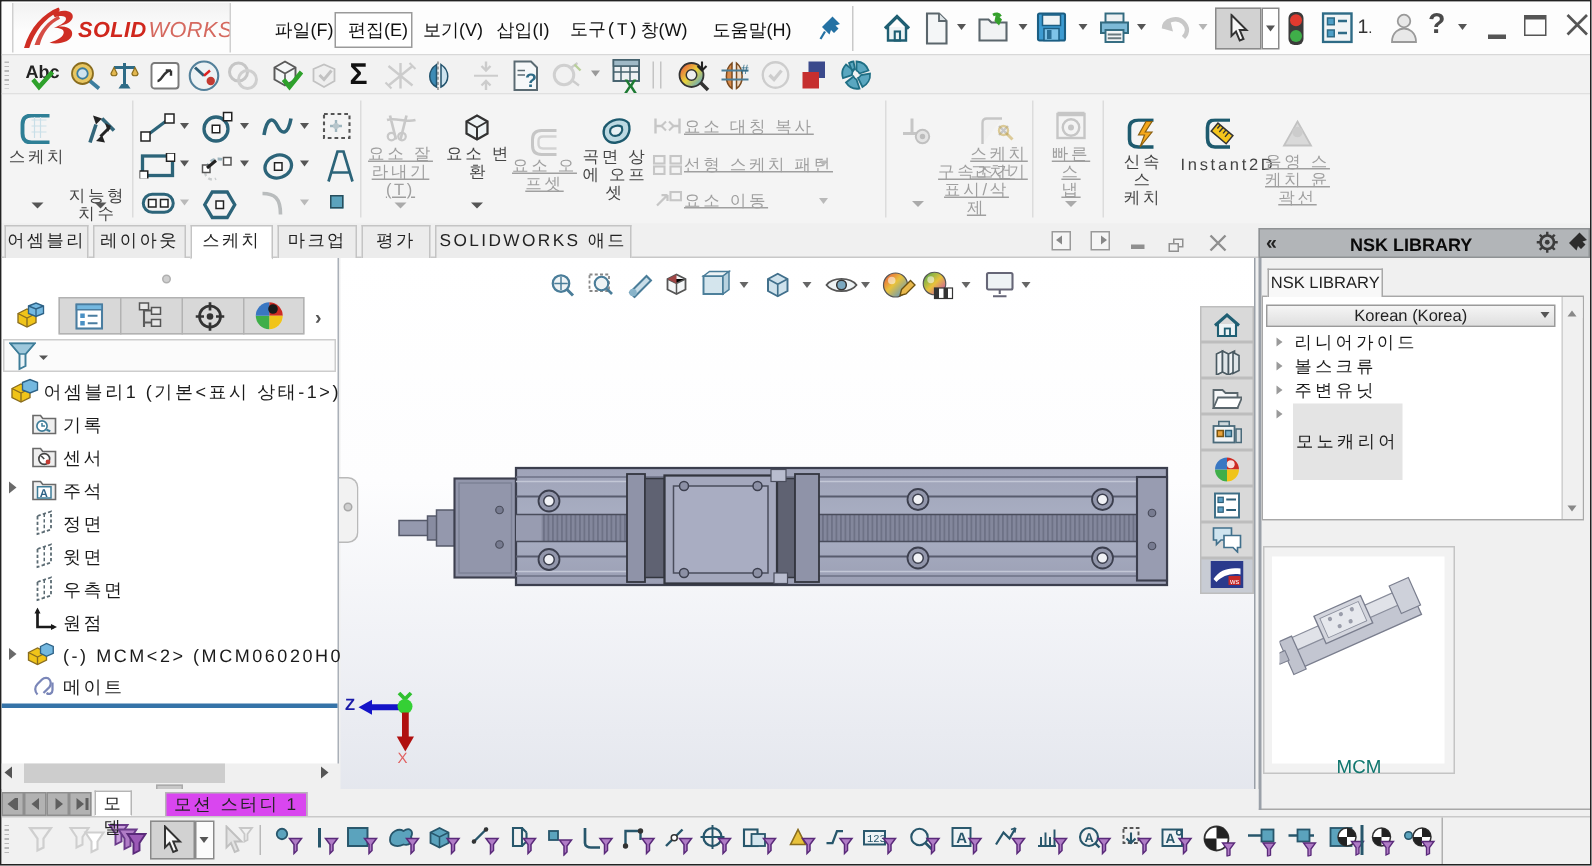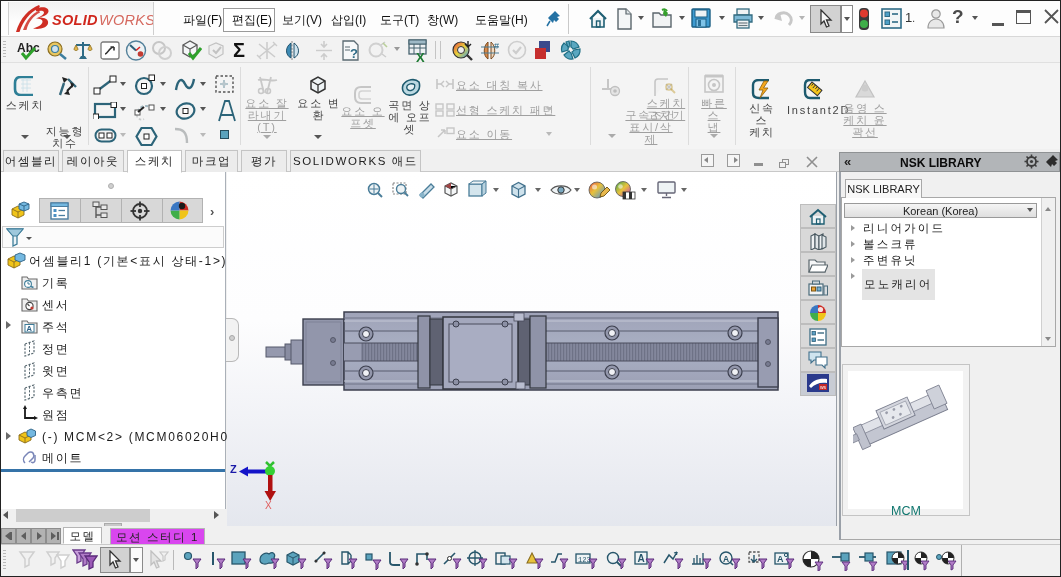--- a/index.html
+++ b/index.html
@@ -53,21 +53,21 @@
 </g>
 <text x="43" y="22.5" font-size="14.5" font-style="italic" font-weight="bold" fill="#d0271d" font-family="Liberation Sans,sans-serif" letter-spacing="0.3">SOLID</text>
 <text x="90" y="22.5" font-size="14.5" font-style="italic" fill="#d5695f" font-family="Liberation Sans,sans-serif" letter-spacing="0.3">WORKS</text>
 </svg>
 </div>
 <div class="abs menu" style="left:182px;">파일(F)</div>
 <div class="abs" id="editbox"></div>
 <div class="abs menu" style="left:231px;">편집(E)</div>
 <div class="abs menu" style="left:281px;">보기(V)</div>
 <div class="abs menu" style="left:330px;">삽입(I)</div>
-<div class="abs menu" style="left:379px;">도구(T)</div>
+<div class="abs menu" style="left:379px;font-family:Liberation Mono, monospace;">도구(T)</div>
 <div class="abs menu" style="left:426px;">창(W)</div>
 <div class="abs menu" style="left:474px;">도움말(H)</div>
 <svg class="abs" style="left:545px;top:8px;" width="16" height="20" viewBox="0 0 16 20">
     <path d="M9 2 L14 7 L11 8 L13 10 L10 13 L8 11 L7 14 L2 9 C4 7 7 4 9 2 Z" fill="#2471a3"></path>
     <line x1="4" y1="12" x2="1" y2="17" stroke="#2471a3" stroke-width="1.5"></line>
   </svg>
 <div class="abs" style="left:567px;top:3px;width:1px;height:30px;background:#c9c9c9;"></div>
 <svg class="abs" style="left:587px;top:8px;" width="20" height="20" viewBox="0 0 20 20">
     <path d="M2 10 L10 2 L18 10" fill="none" stroke="#1f5f73" stroke-width="2.2"></path>
     <path d="M4 9 L4 18 L16 18 L16 9" fill="#eef4f6" stroke="#1f5f73" stroke-width="1.6"></path>
@@ -803,21 +803,21 @@
 <div class="abs" style="left:1041px;top:198px;width:13px;height:13px;background:#f0f0f0;"></div>
 <div class="abs" style="left:1044px;top:206px;width:0;height:0;border-left:3.5px solid transparent;border-right:3.5px solid transparent;border-bottom:4px solid #888;"></div>
 <div class="abs" style="left:1044px;top:336px;width:0;height:0;border-left:3.5px solid transparent;border-right:3.5px solid transparent;border-top:4px solid #888;"></div>
 <div class="abs" style="left:850px;top:224px;width:0;height:0;border-top:3.5px solid transparent;border-bottom:3.5px solid transparent;border-left:4.5px solid #9a9a9a;"></div>
 <div class="abs" style="left:862px;top:220px;font-size:11.5px;color:#1a1a1a;letter-spacing:2.2px;">리니어가이드</div>
 <div class="abs" style="left:850px;top:240px;width:0;height:0;border-top:3.5px solid transparent;border-bottom:3.5px solid transparent;border-left:4.5px solid #9a9a9a;"></div>
 <div class="abs" style="left:862px;top:236px;font-size:11.5px;color:#1a1a1a;letter-spacing:2.2px;">볼스크류</div>
 <div class="abs" style="left:850px;top:256px;width:0;height:0;border-top:3.5px solid transparent;border-bottom:3.5px solid transparent;border-left:4.5px solid #9a9a9a;"></div>
 <div class="abs" style="left:862px;top:252px;font-size:11.5px;color:#1a1a1a;letter-spacing:2.2px;">주변유닛</div>
 <div class="abs" style="left:850px;top:272px;width:0;height:0;border-top:3.5px solid transparent;border-bottom:3.5px solid transparent;border-left:4.5px solid #9a9a9a;"></div>
-<div class="abs" style="left:861px;top:268px;font-size:11.5px;color:#1a1a1a;background:#e4e4e4;padding:8px 2px;letter-spacing:2.2px;">모노캐리어</div>
+<div class="abs" style="left:861px;top:268px;font-size:11.5px;color:#1a1a1a;background:#e4e4e4;padding:18px 2px;letter-spacing:2.2px;">모노캐리어</div>
 
 <div class="abs" style="left:841px;top:363px;width:128px;height:152px;background:#f2f2f2;border:1px solid #c4c4c4;"></div>
 <div class="abs" style="left:847px;top:370px;width:115px;height:138px;background:#fff;"></div>
 <svg class="abs" style="left:852px;top:375px;" width="104" height="92" viewBox="0 0 104 92">
 <g transform="rotate(-24 52 46)">
 <rect x="6" y="36" width="90" height="16" fill="#c3c6d1" stroke="#7a7e8e" stroke-width="0.9"></rect>
 <rect x="6" y="31" width="90" height="9" fill="#e0e2e8" stroke="#8a8e9c" stroke-width="0.8"></rect>
 <rect x="30" y="24" width="34" height="20" fill="#d4d6de" stroke="#7a7e8e" stroke-width="0.9"></rect>
 <rect x="33" y="27" width="28" height="14" fill="#e6e8ed" stroke="#8a8e9c" stroke-width="0.6"></rect>
 <rect x="84" y="26" width="14" height="20" fill="#ced1da" stroke="#7a7e8e" stroke-width="0.8"></rect>
@@ -840,21 +840,21 @@
 <div class="abs" style="left:0px;top:527px;width:15px;height:16px;background:#b2b2b2;border:1px solid #8e8e8e;"></div>
 <div class="abs" style="left:15px;top:527px;width:15px;height:16px;background:#b2b2b2;border:1px solid #8e8e8e;"></div>
 <div class="abs" style="left:30px;top:527px;width:15px;height:16px;background:#b2b2b2;border:1px solid #8e8e8e;"></div>
 <div class="abs" style="left:45px;top:527px;width:15px;height:16px;background:#b2b2b2;border:1px solid #8e8e8e;"></div>
 <div class="abs" style="left:4px;top:531px;width:0;height:0;border-top:4px solid transparent;border-bottom:4px solid transparent;border-right:5px solid #5e5e5e;"></div>
 <div class="abs" style="left:9px;top:531px;width:1.5px;height:8px;background:#5e5e5e;"></div>
 <div class="abs" style="left:20px;top:531px;width:0;height:0;border-top:4px solid transparent;border-bottom:4px solid transparent;border-right:5px solid #5e5e5e;"></div>
 <div class="abs" style="left:36px;top:531px;width:0;height:0;border-top:4px solid transparent;border-bottom:4px solid transparent;border-left:5px solid #5e5e5e;"></div>
 <div class="abs" style="left:50px;top:531px;width:0;height:0;border-top:4px solid transparent;border-bottom:4px solid transparent;border-left:5px solid #5e5e5e;"></div>
 <div class="abs" style="left:56px;top:531px;width:1.5px;height:8px;background:#5e5e5e;"></div>
-<div class="abs btab" style="left:62px;top:526px;width:39px;background:#fff;border-bottom:1px solid #fff;height:17px;z-index:2;">모델</div>
+<div class="abs btab" style="left:62px;top:526px;width:25px;background:#fff;border-bottom:1px solid #fff;height:17px;z-index:2;">모델</div>
 <div class="abs btab" style="left:109px;top:527px;width:95px;">모션 스터디 1</div>
 <div class="abs" id="bottombar"></div>
 <div class="abs" style="left:2px;top:549px;width:3px;height:20px;background:repeating-linear-gradient(180deg,#b9b9b9 0 1px,transparent 1px 3px);"></div>
 <svg class="abs" style="left:17px;top:549px;" width="18" height="20" viewBox="0 0 18 20">
     <path d="M2 2 L16 2 L11 9 L11 15 L7 17 L7 9 Z" fill="none" stroke="#cfcfcf" stroke-width="1.5"></path>
   </svg>
 <svg class="abs" style="left:44px;top:549px;" width="26" height="20" viewBox="0 0 26 20">
     <path d="M2 2 L14 2 L10 8 L10 13 L6 15 L6 8 Z" fill="none" stroke="#cfcfcf" stroke-width="1.4"></path>
     <path d="M12 5 L24 5 L20 11 L20 16 L16 18 L16 11 Z" fill="#fff" stroke="#cfcfcf" stroke-width="1.4"></path>
   </svg>

